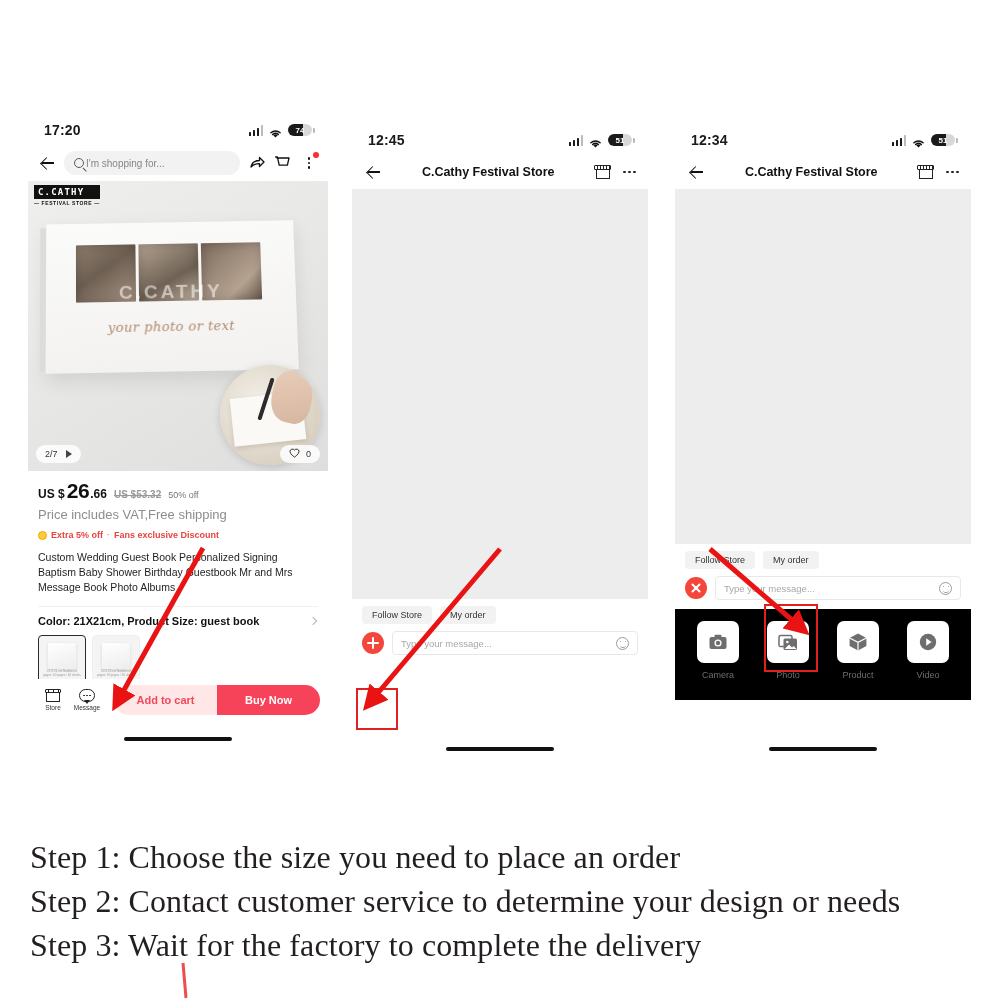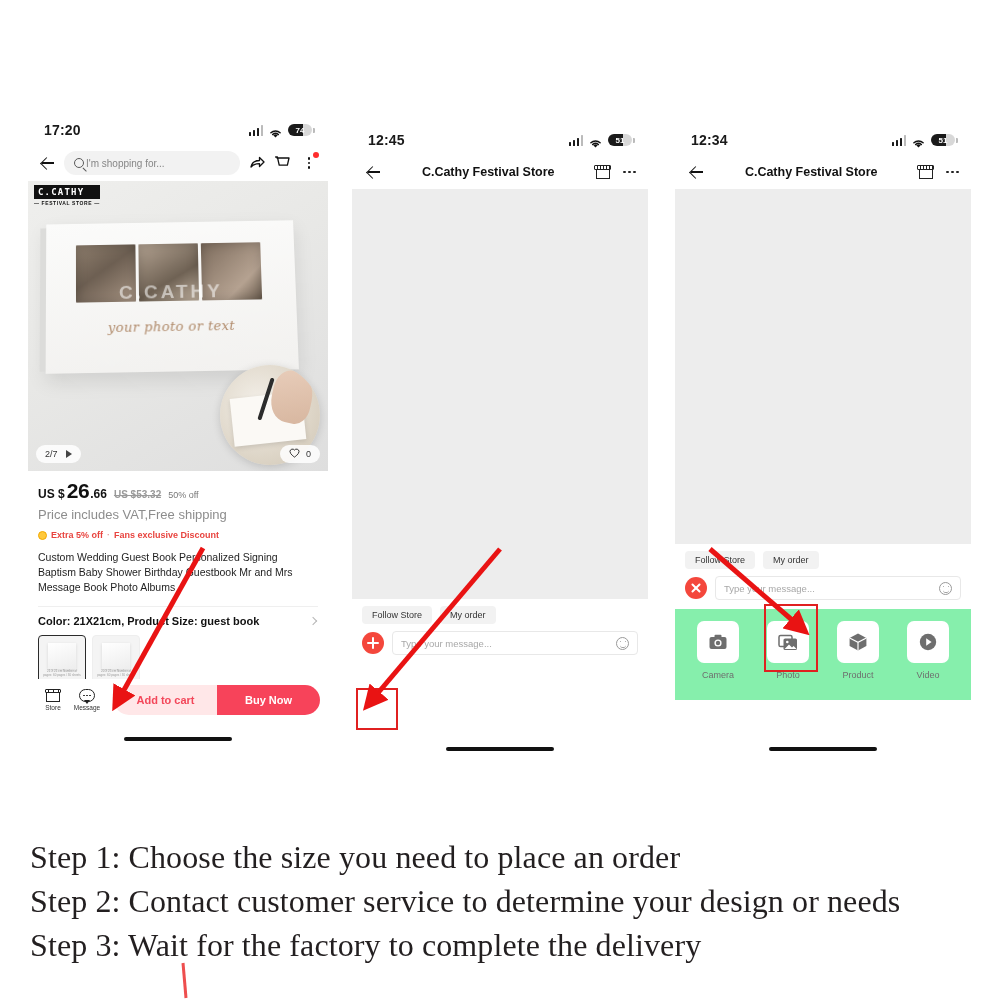--- a/index.html
+++ b/index.html
@@ -341,21 +341,21 @@
     content:""; position:absolute; left:2.6px; top:3.2px;
     width:1.5px;height:1.5px;border-radius:50%; background:#9a9a9a;
     box-shadow: 5px 0 0 #9a9a9a;
   }
   .smiley::after {
     content:""; position:absolute; left:3px; top:6.5px;
     width:5.5px;height:2.6px;border-bottom:1.2px solid #9a9a9a;border-radius:0 0 4px 4px;
   }
 
   .attachpanel {
-    background:#86efac; padding:12px 8px 20px;
+    background:#000000; padding:12px 8px 20px;
     display:flex; justify-content:space-around;
   }
   .attachitem {
     width:52px; display:flex; flex-direction:column; align-items:center; gap:7px;
     cursor:pointer;
   }
   .attachtile {
     width:42px;height:42px;border-radius:7px;background:#fff;
     display:flex; align-items:center; justify-content:center;
   }

